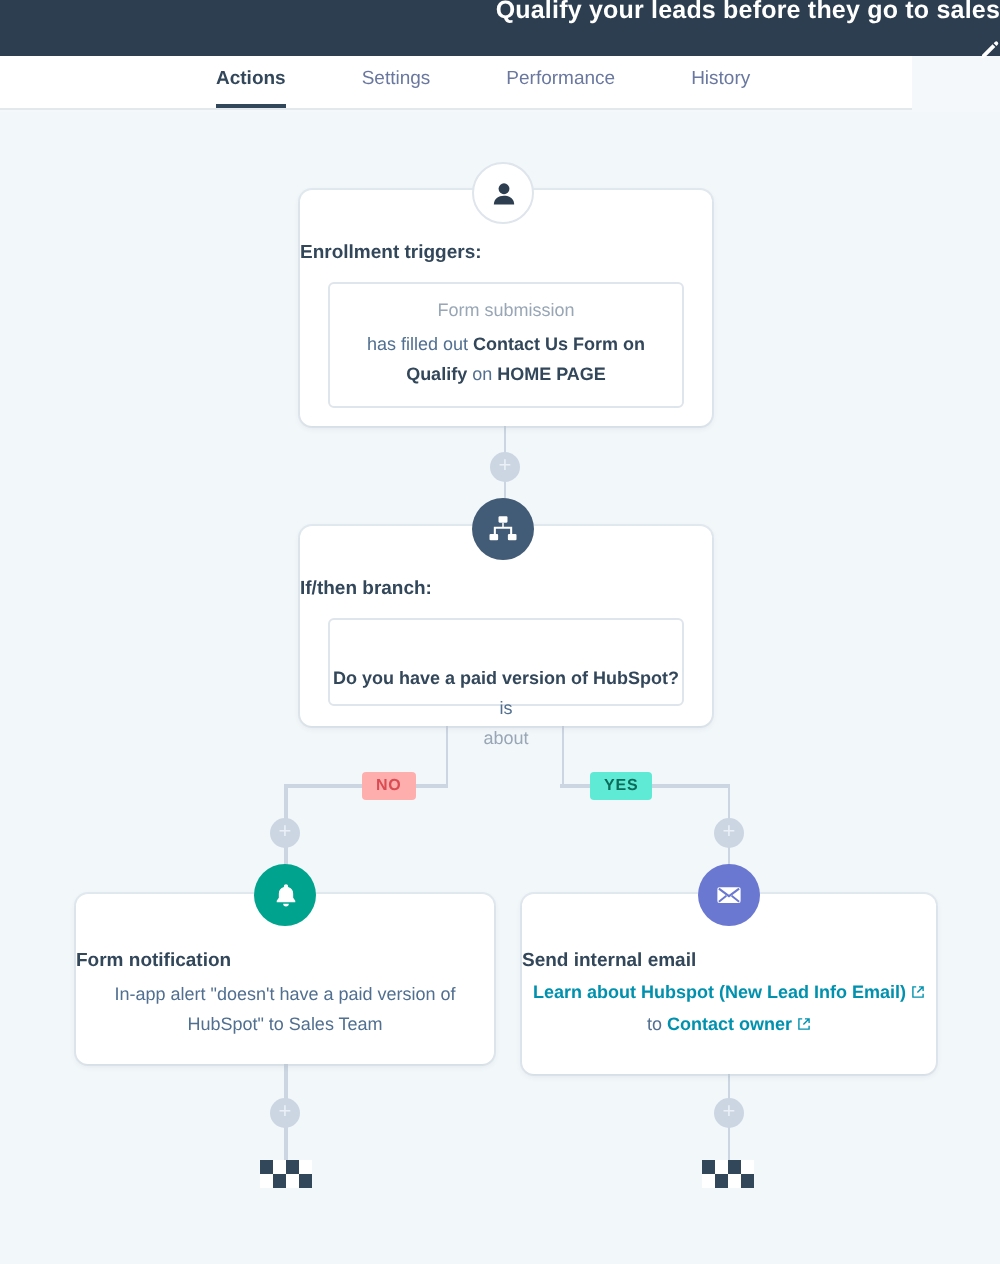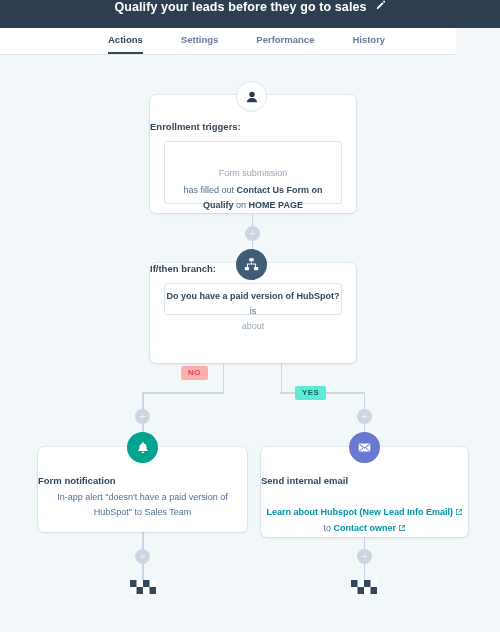--- a/index.html
+++ b/index.html
@@ -8,40 +8,39 @@
     font-family: "Liberation Sans", sans-serif;
     background: #f5f8fa;
     overflow: hidden;
   }
   .app { position: relative; width: 500px; height: 632px; background: #f5f8fa; }
 
   
   .titlebar {
     position: absolute; left: 0; top: 0; width: 500px; height: 28px;
     background: #2d3e50;
-    display: flex; align-items: flex-start; justify-content: center; gap: 8px;
+    display: flex; align-items: flex-end; justify-content: center; gap: 8px; flex-direction: column;
   }
   .titlebar-text {
     color: #ffffff; font-size: 12.5px; font-weight: 700; letter-spacing: .1px;
     white-space: nowrap;
   }
   .pencil-icon { display: block; line-height: 0; }
 
   
   .tabbar {
     position: absolute; left: 0; top: 28px; width: 456px; height: 27px;
     background: #ffffff;
     border-bottom: 1px solid #e3e8ed;
     display: flex; align-items: flex-end; padding-left: 108px; gap: 0;
   }
   .tab {
     font-size: 9.5px; color: #6a78a0; padding: 0 0 7px 0;
     margin-right: 38px; white-space: nowrap; cursor: pointer;
     border-bottom: 2.5px solid transparent;
-    font-weight: bold;
   }
   .tab.active { color: #33475b; font-weight: 600; border-bottom-color: #33475b; }
 
   
   .canvas {
     position: absolute; left: 0; top: 56px; width: 500px; height: 576px;
     background: #f2f7fa;
   }
 
   
@@ -125,39 +124,39 @@
 
   <div class="canvas">
 
     <div class="vline" style="left:251.5px; top:157px; height:44px;"></div>
     <div class="plus-node" style="left:245px; top:170px;">
         <span>+</span>
       </div>
 
     <div class="card" style="left:150px; top:39px; width:206px; height:118px;">
       <div class="card-title" style="margin-top:26px;">Enrollment triggers:</div>
-      <div class="inner-box" style="margin:9px 14px 0 14px; height:63px; padding-top:24px;">
+      <div class="inner-box" style="margin:9px 14px 0 14px; height:63px; padding-top:6px;">
         <div class="card-sub muted" style="line-height:14px;">Form submission</div>
         <div class="card-sub" style="margin-top:3px;text-align:center;">
           <span>has filled out </span><b>Contact Us Form on</b><br>
           <b>Qualify</b><span> on </span><b>HOME PAGE</b>
         </div>
       </div>
     </div>
 
     <div class="node-icon white" style="left:236px; top:25px; width:31px; height:31px;">
       <svg width="14" height="14" viewBox="0 0 16 16">
         <circle cx="8" cy="5" r="3.1" fill="#2d3e50"></circle>
         <path d="M2.2 14c0-3.2 2.6-5 5.8-5s5.8 1.8 5.8 5H2.2z" fill="#2d3e50"></path>
       </svg>
     </div>
 
     <div class="card" style="left:150px; top:207px; width:206px; height:100px;">
-      <div class="card-title" style="">If/then branch:</div>
-      <div class="inner-box" style="margin:9px 14px 0 14px; height:32px; padding-top:5px;">
+      <div class="card-title" style="margin-top:26px;">If/then branch:</div>
+      <div class="inner-box" style="margin:9px 14px 0 14px; height:44px; padding-top:22px;">
         <div class="card-sub">
           <b>Do you have a paid version of HubSpot?</b><span> is</span><br>
           <span class="muted">about</span>
         </div>
       </div>
     </div>
 
     <div class="node-icon dark" style="left:236px; top:193px; width:31px; height:31px;">
       <svg width="15" height="15" viewBox="0 0 16 16">
         <rect x="5.6" y="1.2" width="4.8" height="3.4" rx="0.6" fill="#ffffff"></rect>
@@ -169,21 +168,21 @@
 
     <div class="vline" style="left:222.5px; top:307px; height:30px;"></div>
     <div class="vline" style="left:280.5px; top:307px; height:30px;"></div>
 
     <div class="hline" style="left:142px; top:336px; width:82px;"></div>
     <div class="hline" style="left:280px; top:336px; width:85px;"></div>
 
     <div class="vline" style="left:142px; top:336px; height:44px;"></div>
     <div class="vline" style="left:363.5px; top:336px; height:44px;"></div>
 
-    <div class="branch-badge badge-no" style="left:181px; top:310px;">NO</div>
+    <div class="branch-badge badge-no" style="left:181px; top:330px;">NO</div>
     <div class="branch-badge badge-yes" style="left:295px; top:330px;">YES</div>
 
     <div class="plus-node" style="left:135px; top:353px;">
         <span>+</span>
       </div>
     <div class="plus-node" style="left:357px; top:353px;">
         <span>+</span>
       </div>
 
     <div class="card" style="left:38px; top:391px; width:209px; height:85px;">
@@ -195,21 +194,21 @@
     </div>
     <div class="node-icon teal" style="left:127px; top:376px; width:31px; height:31px;">
       <svg width="14" height="14" viewBox="0 0 16 16">
         <path d="M8 1.3c.66 0 1.2.54 1.2 1.2v.3a4 4 0 0 1 2.9 3.85v2.3l1.2 1.7v.85H2.7v-.85l1.2-1.7v-2.3A4 4 0 0 1 6.8 2.8v-.3c0-.66.54-1.2 1.2-1.2z" fill="#ffffff"></path>
         <path d="M6.4 12.4h3.2a1.6 1.6 0 0 1-3.2 0z" fill="#ffffff"></path>
       </svg>
     </div>
 
     <div class="card" style="left:261px; top:391px; width:207px; height:90px;">
       <div class="card-title" style="margin-top:28px;">Send internal email</div>
-      <div class="card-sub" style="margin-top:19px;">
+      <div class="card-sub" style="margin-top:3px;">
         <a class="lnk">Learn about Hubspot (New Lead Info Email)</a><span class="ext-icon"><svg width="8" height="8" viewBox="0 0 16 16">
               <path d="M6.2 2.2h-4v11.6h11.6v-4h-1.4v2.6H3.6V3.6h2.6V2.2z" fill="#0091ae"></path>
               <path d="M9 2.2h4.8V7h-1.4V4.6L7.9 9.1 6.9 8.1l4.5-4.5H9V2.2z" fill="#0091ae"></path>
             </svg></span><br>
         <span>to </span><a class="lnk">Contact owner</a><span class="ext-icon"><svg width="8" height="8" viewBox="0 0 16 16">
               <path d="M6.2 2.2h-4v11.6h11.6v-4h-1.4v2.6H3.6V3.6h2.6V2.2z" fill="#0091ae"></path>
               <path d="M9 2.2h4.8V7h-1.4V4.6L7.9 9.1 6.9 8.1l4.5-4.5H9V2.2z" fill="#0091ae"></path>
             </svg></span>
       </div>
     </div>

